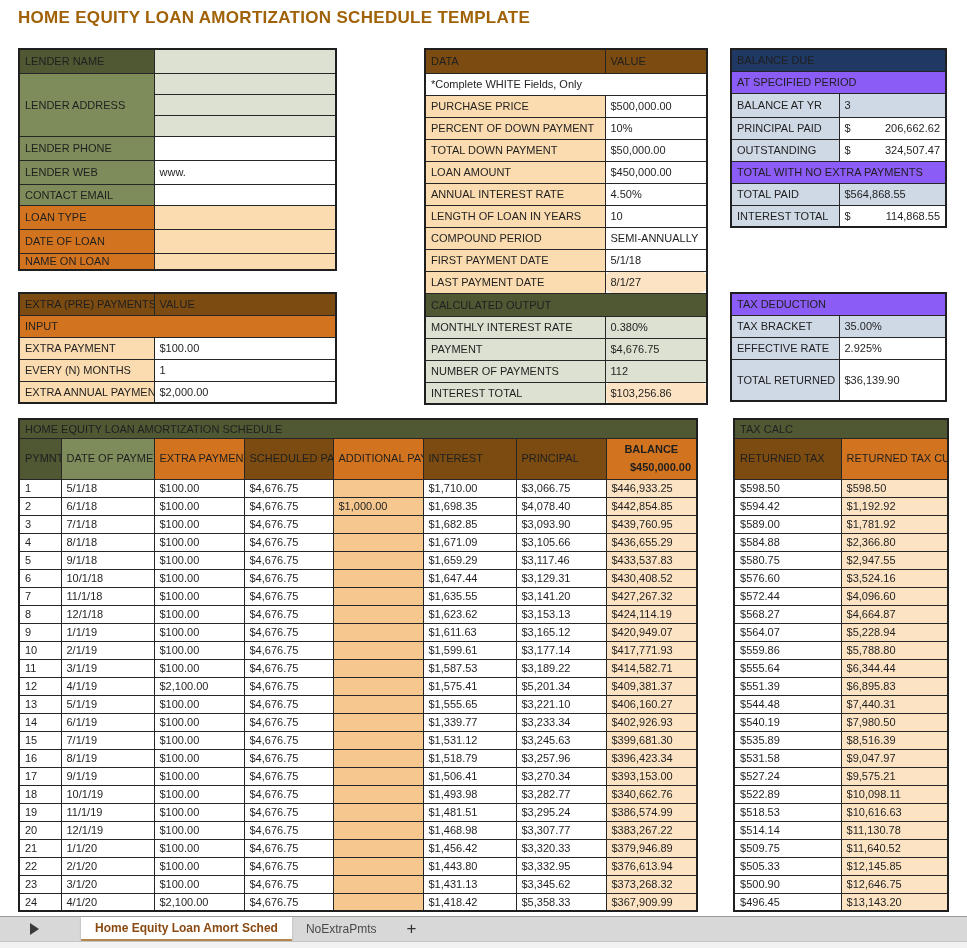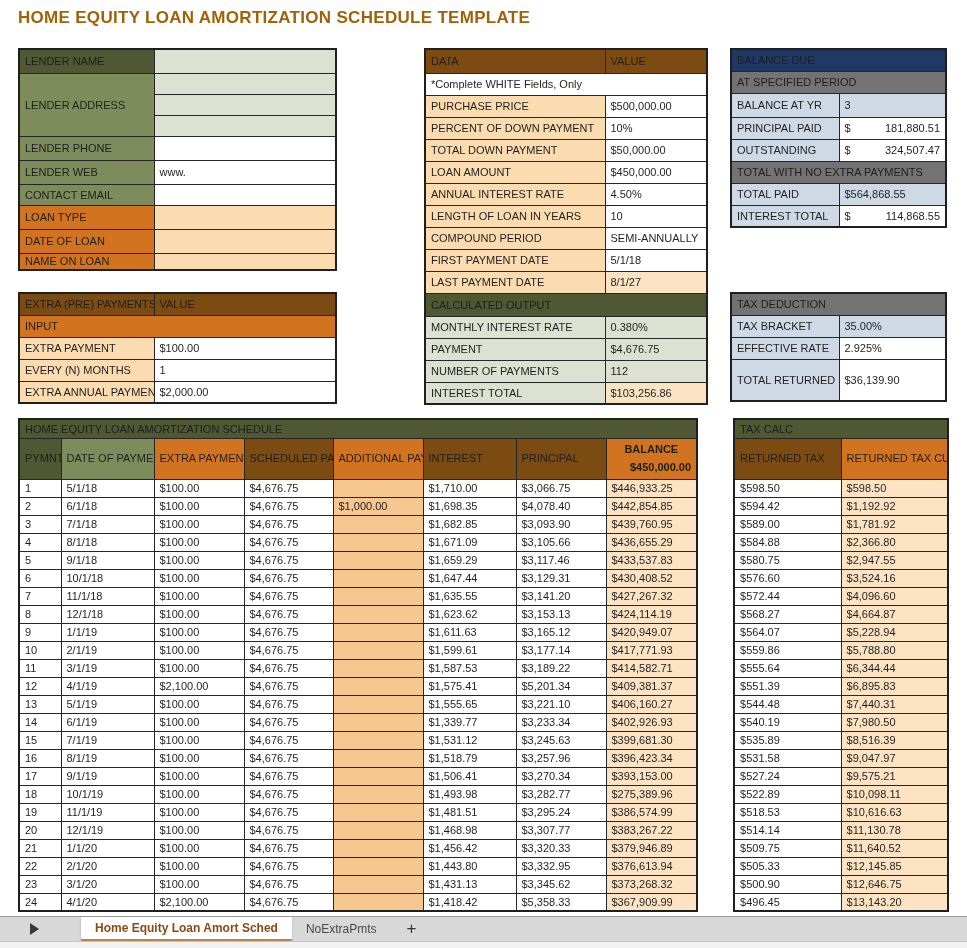--- a/index.html
+++ b/index.html
@@ -13,36 +13,36 @@
   table.tbl td, table.tbl th { border:1px solid #262626; font-size:11px; color:#1f1f1f; padding:0 5px; white-space:nowrap; overflow:hidden; font-weight:normal; text-align:left; }
 
   .lbl { font-weight:bold; font-size:10px; }
   .dark-olive { background:#4f5733; color:#fff; }
   .med-green  { background:#7d8c5a; color:#fff; }
   .orange-bg  { background:#d2741f; color:#fff; }
   .brown-bg   { background:#7b4b11; color:#fff; }
   .peach-bg   { background:#fbdcb0; }
   .graygreen-bg { background:#dde1d2; }
   .navy-bg    { background:#203864; color:#fff; }
-  .medblue-bg { background:#737373; color:#fff; }
+  .medblue-bg { background:#8b5cf6; color:#fff; }
   .lightblue-bg { background:#cfd9e6; }
   .white-bg   { background:#fff; }
   .val-r { text-align:right; }
   .bold  { font-weight:bold; }
   .ctr   { text-align:center; }
   .cur { display:flex; justify-content:space-between; }
 
   .lender-tbl { position:absolute; left:18px; top:48px; width:317px; }
   .extra-tbl  { position:absolute; left:18px; top:292px; width:317px; }
   .data-tbl   { position:absolute; left:424px; top:48px; width:282px; }
   .baldue-tbl { position:absolute; left:730px; top:48px; width:215px; }
   .taxded-tbl { position:absolute; left:730px; top:292px; width:215px; }
 
   .data-note { text-align:right; font-weight:bold; font-size:10.5px; }
-  .data-tbl tbody[data-repeat] tr:last-child td:last-child { background:#fbe3c3; }
+  .data-tbl tbody[data-repeat] tr:last-child td:last-child { background:#fbe3c3;border-radius:8px; }
 
   .schedule-wrap { position:absolute; left:18px; top:418px; display:flex; gap:35px; align-items:flex-end; }
   .sch-tbl td, .sch-tbl th, .taxcalc-tbl td, .taxcalc-tbl th { border:1px solid #3e3e3e; }
   .sch-tbl, .taxcalc-tbl { border:2px solid #1f1f1f; }
   .sch-title th { background:#4f5733; color:#fff; font-weight:bold; font-size:10.5px; text-align:center; height:19px; }
   .sch-heads th { font-weight:bold; font-size:10px; color:#fff; text-align:center; white-space:normal; line-height:1.25; padding:2px 3px; height:41px; vertical-align:middle; }
   .h-olive  { background:#4f5733; }
   .h-green  { background:#7d8c5a; }
   .h-orange { background:#d2741f; }
   .h-brown  { background:#7b4b11; }
@@ -252,21 +252,21 @@
       <td class="lightblue-bg val-r bold">3</td>
     </tr>
     </tbody>
       <tbody data-repeat="balance_due.rows">
 
   <tr style="height:22px">
     <td class="lightblue-bg lbl">PRINCIPAL PAID</td>
     <td class="white-bg">
       <div class="cur">
         <span>$</span>
-        <span>181,880.51</span>
+        <span>206,662.62</span>
       </div>
     </td>
   </tr>
 
   <tr style="height:22px">
     <td class="lightblue-bg lbl">OUTSTANDING</td>
     <td class="white-bg">
       <div class="cur">
         <span>$</span>
         <span>324,507.47</span>
@@ -537,21 +537,21 @@
   </tr>
 
   <tr>
     <td class="c-l">18</td>
     <td class="c-l">10/1/19</td>
     <td class="c-r">$100.00</td>
     <td class="c-r">$4,676.75</td>
     <td class="c-r add-col"></td>
     <td class="c-r">$1,493.98</td>
     <td class="c-r">$3,282.77</td>
-    <td class="c-r bal-col">$275,389.96</td>
+    <td class="c-r bal-col">$340,662.76</td>
   </tr>
 
   <tr>
     <td class="c-l">19</td>
     <td class="c-l">11/1/19</td>
     <td class="c-r">$100.00</td>
     <td class="c-r">$4,676.75</td>
     <td class="c-r add-col"></td>
     <td class="c-r">$1,481.51</td>
     <td class="c-r">$3,295.24</td>

